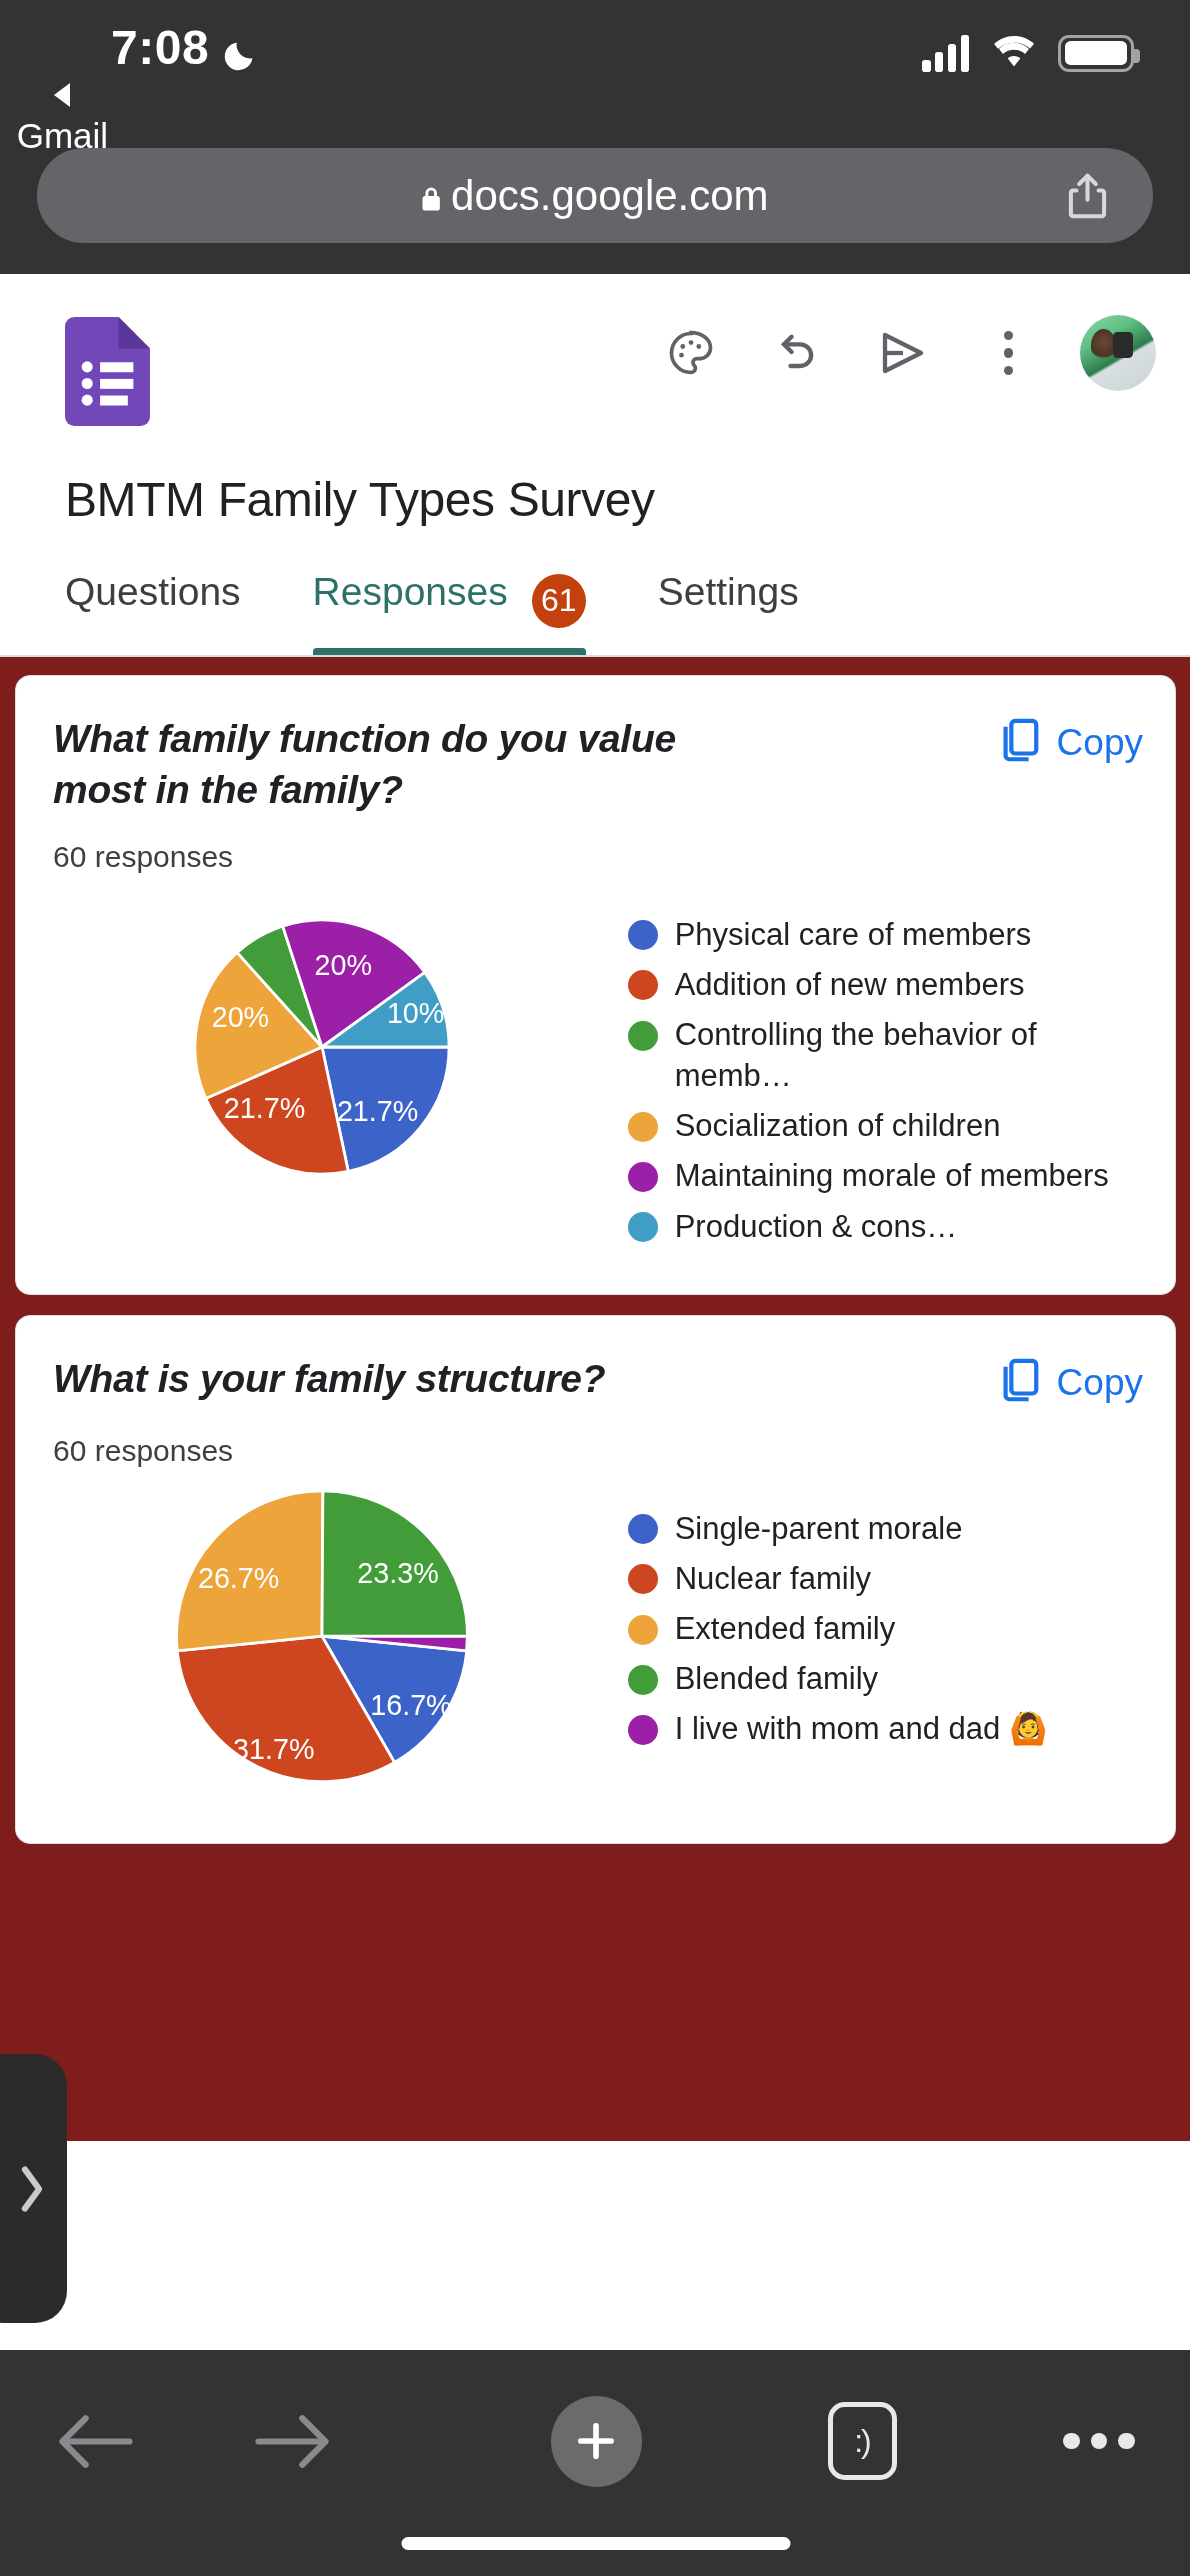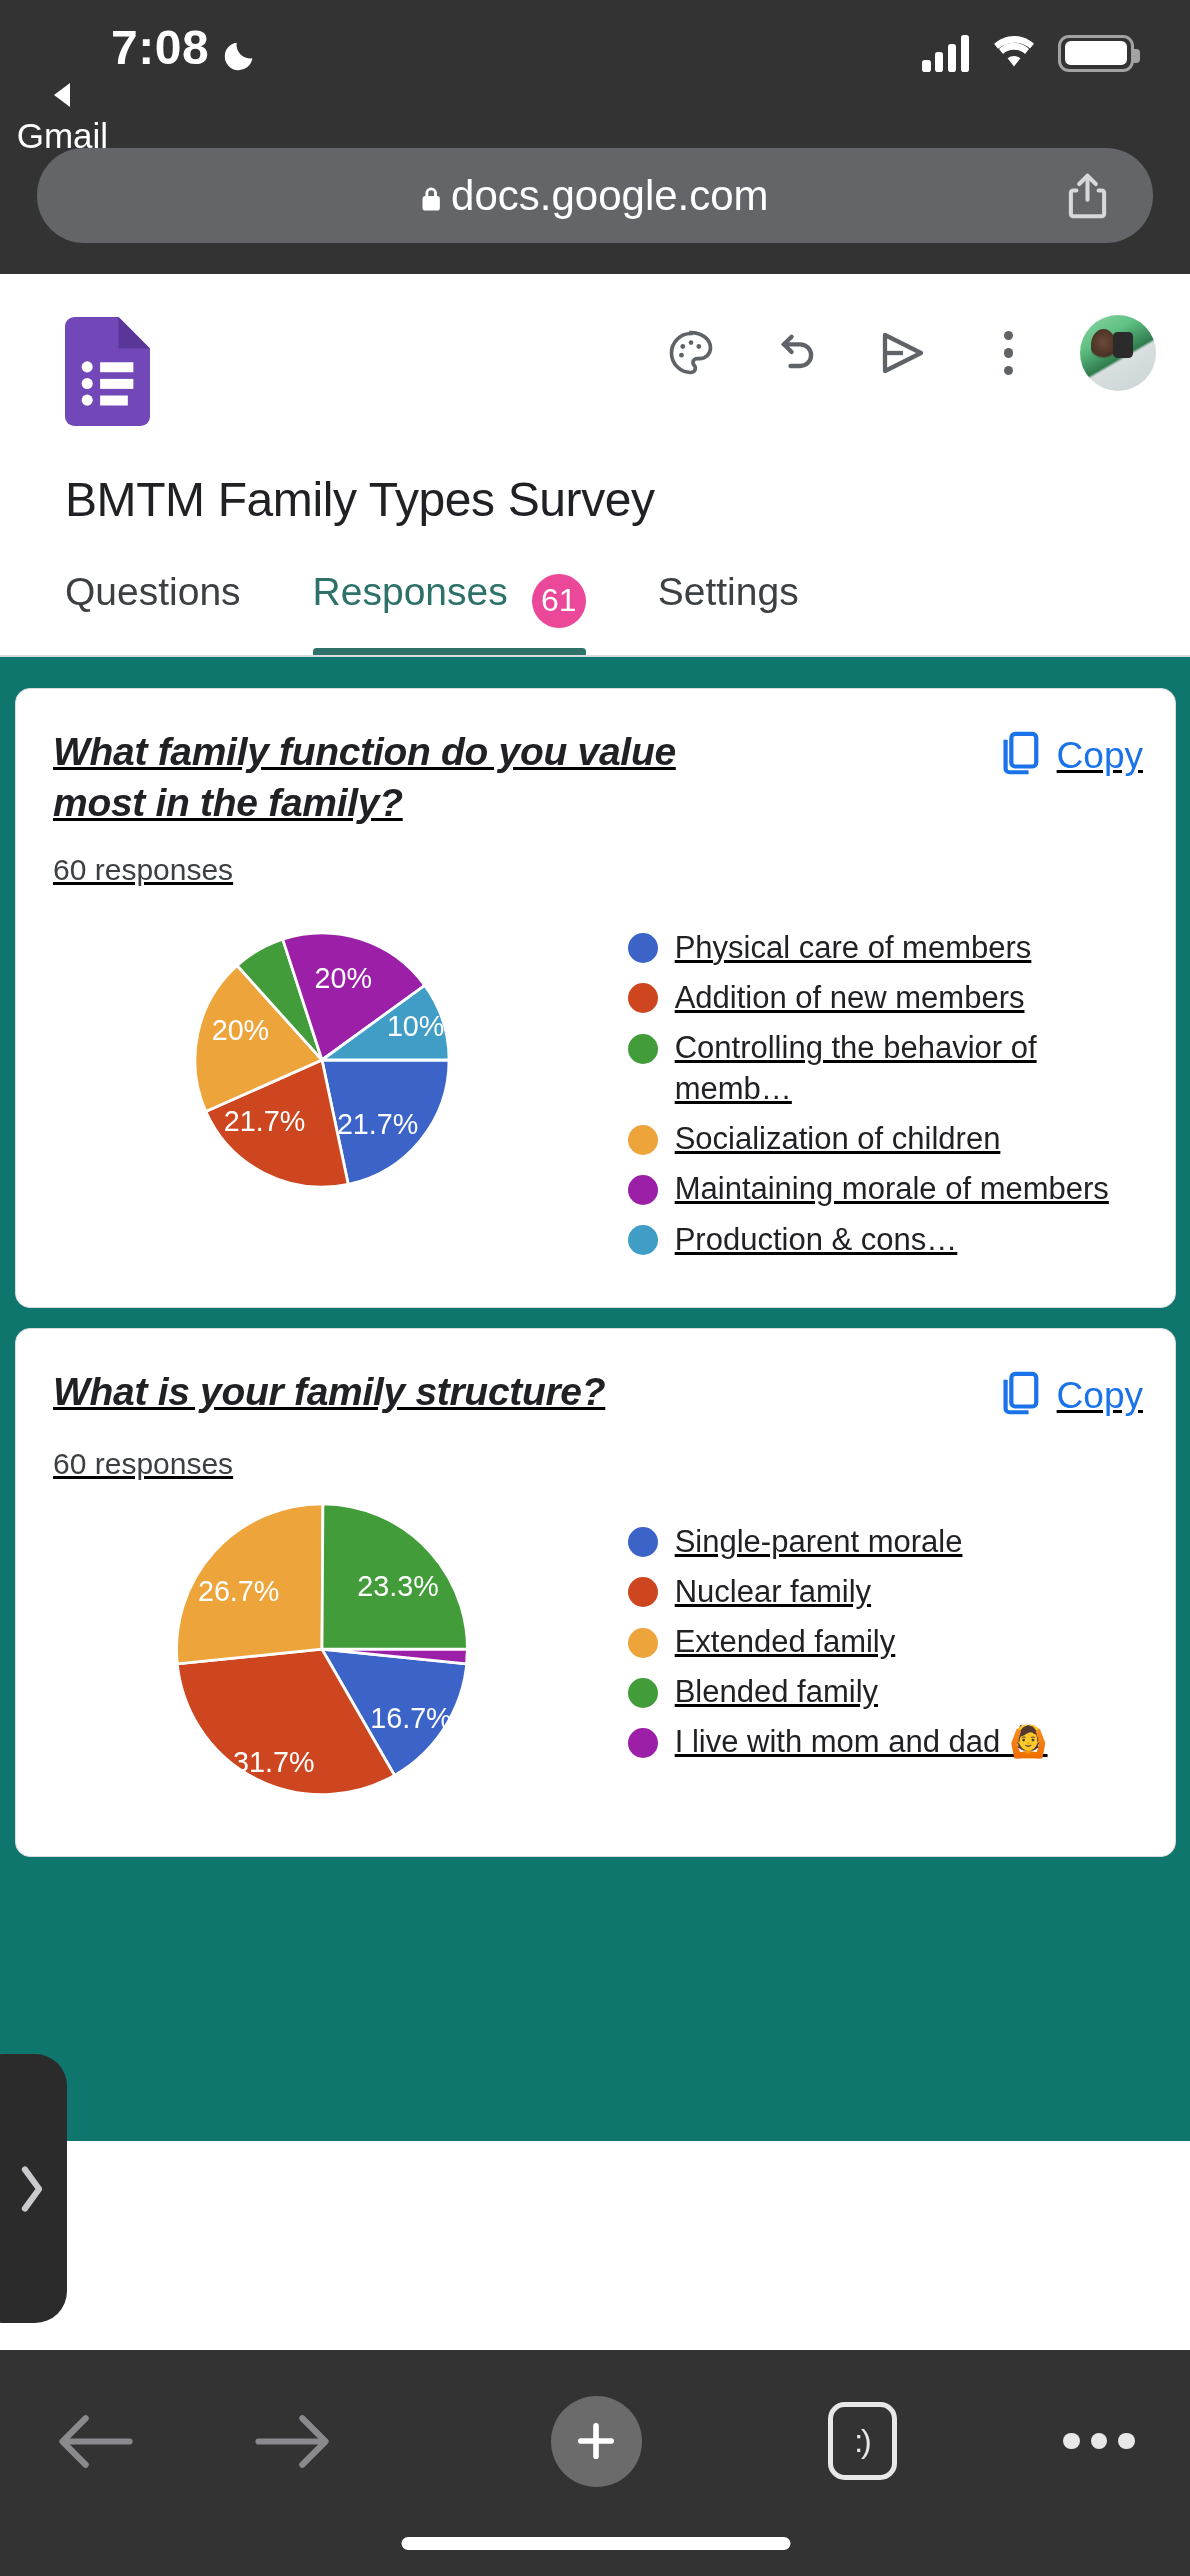--- a/index.html
+++ b/index.html
@@ -96,29 +96,29 @@
     display: flex; align-items: flex-end; gap: 16px; height: 87px;
   }
   .tab { font-size: 39px; color: #3c4043; padding: 0 0 20.4px 0; position: relative; }
   .tab.active { color: #2d7169; font-weight: 500; }
   .tab-underline {
     position: absolute; left: 0; right: 0; bottom: 0; height: 7.4px;
     background: #2d7169; border-radius: 3.7px 3.7px 0 0;
   }
   .resp-badge {
     display: inline-flex; align-items: center; justify-content: center;
-    width: 54px; height: 54px; border-radius: 50%; background: #ec4899;
+    width: 54px; height: 54px; border-radius: 50%; background: #c2410c;
     color: #fff; font-size: 32px; font-weight: 400; margin-left: 24px;
     vertical-align: middle; margin-bottom: 3.7px;
   }
   .tab-wrap { display: flex; align-items: center; padding-bottom: 20.4px; position: relative; }
   .tabs-divider { height: 1.9px; background: #dadce0; margin: 0; }
 
   
-  .resp-body { background: #0f766e; padding: 31px 0 0 0; min-height: 1484px; text-decoration: underline; }
+  .resp-body { background: #7f1d1d; padding: 18px 0 0 0; min-height: 1484px; }
   .card {
     background: #ffffff; border: 1.9px solid #dadce0; border-radius: 15px;
     margin: 0 15px 20.4px 15px; position: relative; overflow: hidden;
   }
   .card-head { display: flex; align-items: flex-start; justify-content: space-between; padding: 37px 32px 0 37px; }
   .q-title {
     font-size: 39px; font-style: italic; font-weight: 700; color: #202124;
     line-height: 1.32; max-width: 705px; letter-spacing: -0.3px;
   }
   .copy-btn { display: flex; align-items: center; gap: 15px; padding-top: 3.7px; }

